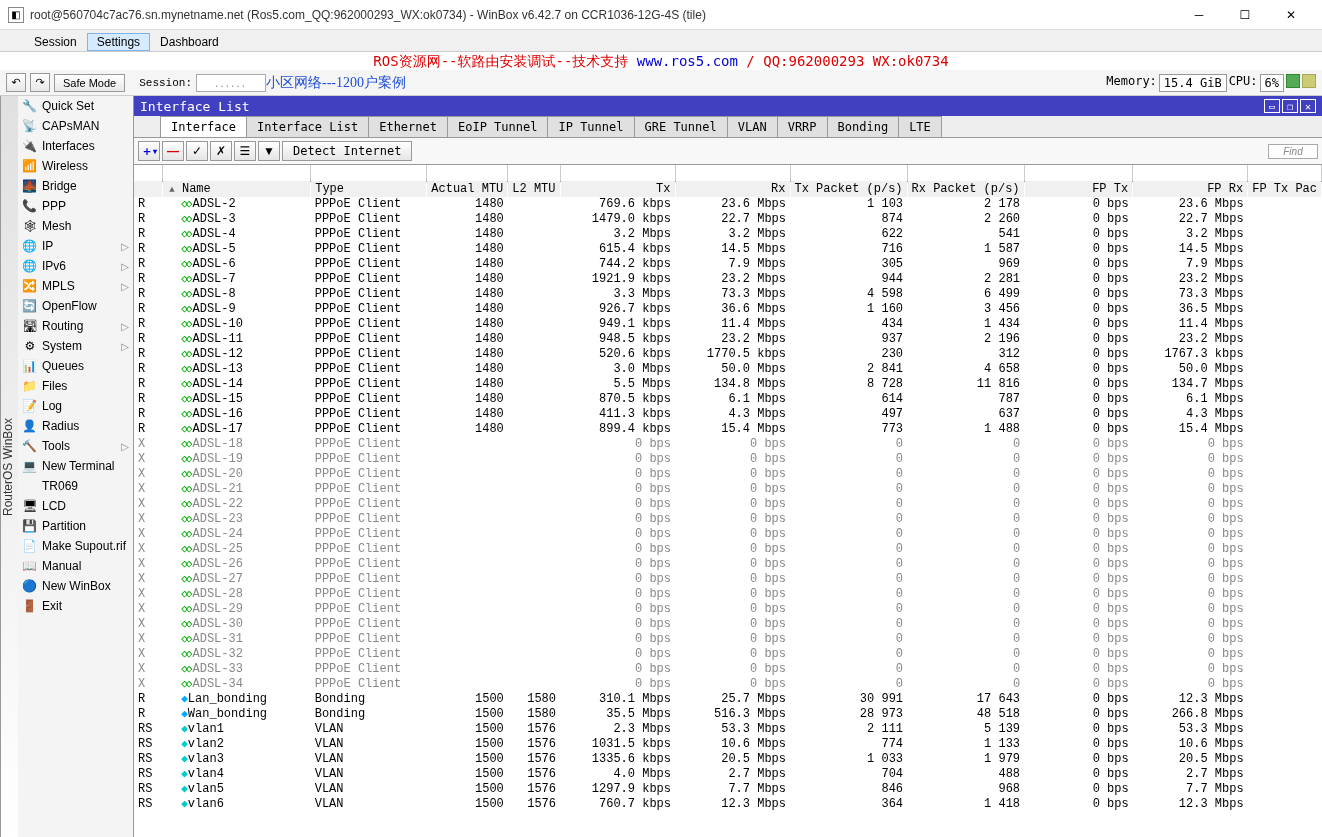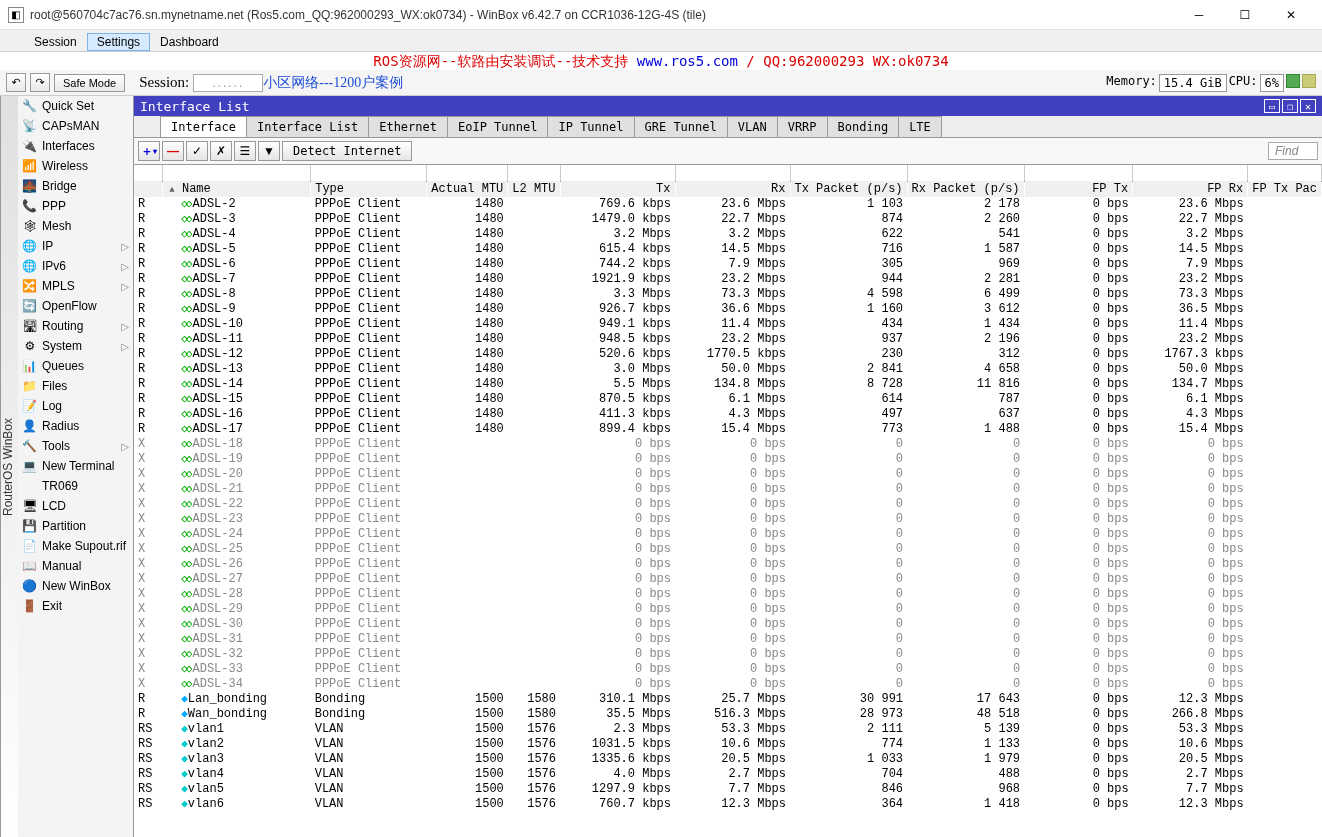--- a/index.html
+++ b/index.html
@@ -10,21 +10,21 @@
 .win-controls { display: flex; }
 .win-btn { width: 46px; height: 30px; display: flex; align-items: center; justify-content: center; font-size: 12px; cursor: pointer; }
 .menubar { height: 22px; display: flex; align-items: flex-end; padding: 0 24px; background: #f0f0f0; border-bottom: 1px solid #ccc; }
 .menu-item { padding: 2px 10px; cursor: pointer; }
 .menu-item.active { background: #d6ebff; border: 1px solid #7eb4ea; padding: 1px 9px; }
 .banner1 { height: 18px; text-align: center; color: #d00; font-family: monospace, "SimSun"; font-size: 14px; line-height: 18px; }
 .banner1 .blue { color: #00d; }
 .toolbar-row { height: 26px; display: flex; align-items: center; padding: 0 6px; border-bottom: 1px solid #ccc; background: #f5f5f5; }
 .tb-btn { border: 1px solid #999; background: linear-gradient(#fff,#e8e8e8); padding: 2px 8px; margin-right: 4px; font-size: 11px; cursor: pointer; display: flex; align-items: center; }
 .tb-arrow { width: 20px; justify-content: center; }
-.session-lbl { margin-left: 10px; font-family: Liberation Serif, serif; font-size: 15px; }
+.session-lbl { margin-left: 10px; font-family: Liberation Mono, monospace; font-size: 11px; }
 .session-box { border: 1px solid #aaa; padding: 1px 18px; background: #fff; margin-left: 4px; letter-spacing: 2px; color: #999; }
 .banner2 { flex: 1; color: #1d4ed8; font-family: Liberation Serif, serif; font-size: 14px; }
 .statbar-right { display: flex; gap: 2px; font-family: monospace; font-size: 12px; }
 .statbox { border: 1px solid #999; padding: 1px 4px; background: #fff; }
 .lock-icon { width: 14px; height: 14px; background: #5a5; border: 1px solid #383; }
 .disk-icon { width: 14px; height: 14px; background: #cc7; border: 1px solid #aa5; }
 .main-area { display: flex; height: calc(837px - 30px - 22px - 18px - 26px); }
 .side-rotate { width: 18px; background: linear-gradient(#fff,#e0e0e0); border-right: 1px solid #999; writing-mode: vertical-rl; transform: rotate(180deg); text-align: center; font-size: 12px; padding: 4px 0; color: #333; }
 .sidebar { width: 116px; background: #f4f4f4; border-right: 1px solid #999; overflow: hidden; }
 .side-item { display: flex; align-items: center; padding: 2px 4px; font-size: 12px; cursor: pointer; white-space: nowrap; position: relative; }
@@ -35,21 +35,21 @@
 .win-header-title { flex: 1; }
 .win-header-btn { width: 16px; height: 14px; border: 1px solid #fff; margin-left: 2px; display: flex; align-items: center; justify-content: center; font-size: 10px; cursor: pointer; color: #fff; }
 .tabs { display: flex; border-bottom: 1px solid #999; background: #eee; font-family: "SimSun", monospace; padding-left: 26px; }
 .tab { padding: 3px 10px; border: 1px solid #999; border-bottom: none; margin-right: -1px; background: #e0e0e0; font-size: 12px; cursor: pointer; }
 .tab.active { background: #fff; }
 .toolbar2 { display: flex; align-items: center; padding: 3px 4px; border-bottom: 1px solid #999; background: #f8f8f8; gap: 2px; }
 .tbtn { width: 22px; height: 20px; border: 1px solid #999; background: linear-gradient(#fff,#e5e5e5); display: flex; align-items: center; justify-content: center; cursor: pointer; font-size: 12px; }
 .tbtn.plus { color: #00d; font-weight: bold; }
 .tbtn.minus { color: #d00; font-weight: bold; }
 .detect-btn { border: 1px solid #999; background: linear-gradient(#fff,#e5e5e5); padding: 2px 10px; font-size: 12px; cursor: pointer; font-family: monospace; }
-.find-box { margin-left: auto; border: 1px solid #aaa; padding: 1px 6px; font-size: 12px; color: #888; font-style: italic; background: #fff; width: 50px; text-align: left; }
+.find-box { margin-left: auto; border: 1px solid #aaa; padding: 1px 6px; font-size: 10px; color: #888; font-style: italic; background: #fff; width: 50px; text-align: center; }
 .table-wrap { flex: 1; overflow: auto; position: relative; }
 table { border-collapse: collapse; width: 100%; font-family: "SimSun", "Courier New", monospace; font-size: 12px; }
 th { text-align: left; padding: 1px 4px; border-right: 1px solid #ccc; border-bottom: 1px solid #999; background: #f0f0f0; font-weight: normal; position: sticky; top: 16px; white-space: nowrap; }
 th.num { text-align: right; }
 td { padding: 0 4px; white-space: nowrap; height: 15px; line-height: 15px; }
 td.flag { width: 30px; }
 td.name { }
 td.num { text-align: right; }
 .link-icon::before { content: "◇◇"; color: #0a0; font-size: 11px; letter-spacing: -2px; margin-right: 2px; }
 .link-icon.bond::before { content: "◆"; color: #0af; }
@@ -374,21 +374,21 @@
             </tr>
             <tr>
               <td class="flag">R</td>
               <td class="name">&nbsp;&nbsp;<span class="link-icon link"></span>ADSL-9</td>
               <td>PPPoE Client</td>
               <td class="num">1480</td>
               <td class="num"></td>
               <td class="num">926.7 kbps</td>
               <td class="num">36.6 Mbps</td>
               <td class="num">1 160</td>
-              <td class="num">3 612</td>
+              <td class="num">3 456</td>
               <td class="num">0 bps</td>
               <td class="num">36.5 Mbps</td>
               <td class="num"></td>
             </tr>
             <tr>
               <td class="flag">R</td>
               <td class="name">&nbsp;&nbsp;<span class="link-icon link"></span>ADSL-10</td>
               <td>PPPoE Client</td>
               <td class="num">1480</td>
               <td class="num"></td>

